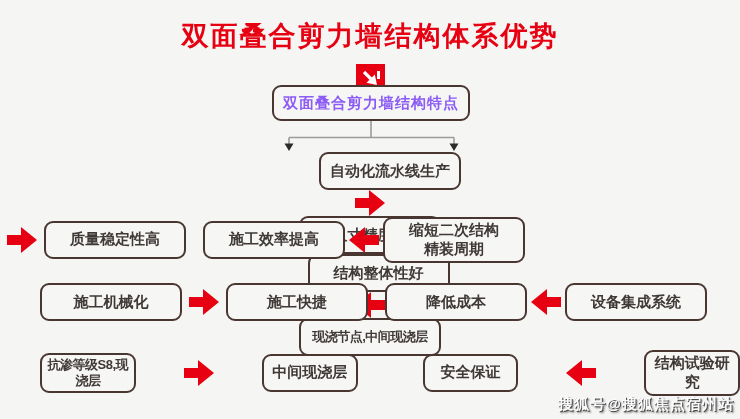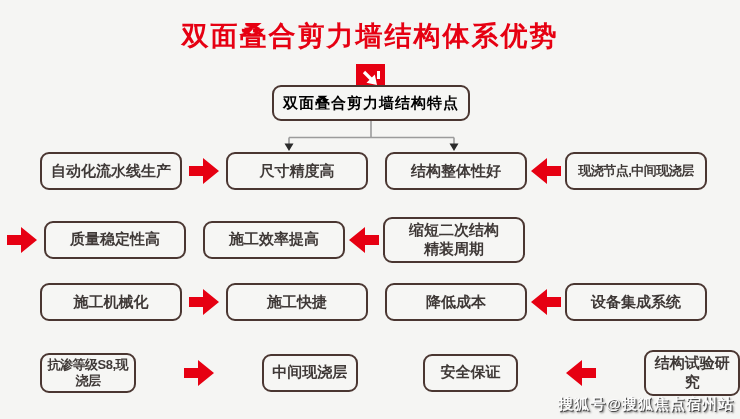--- a/index.html
+++ b/index.html
@@ -13,28 +13,28 @@
     display:flex;align-items:center;justify-content:center;gap:10px;flex-direction:column;
   }
   .title-text{
     color:#e60012;font-size:27px;font-weight:bold;letter-spacing:2px;
   }
   .title-icon{width:29px;height:29px;display:inline-block;}
   .root-box{
     position:absolute;left:272px;top:85px;width:198px;height:36px;
     border:2px solid #4a3631;border-radius:9px;box-sizing:border-box;
     display:flex;align-items:center;justify-content:center;
-    background:#f6f6f4;color:#000000;font-size:15px;font-weight:600;letter-spacing:1px;
+    background:#f6f6f4;color:#8b5cf6;font-size:15px;font-weight:600;letter-spacing:1px;
   }
   svg.connector{position:absolute;left:0;top:0;pointer-events:none;}
   .row{
     position:absolute;left:0;width:740px;
     display:flex;align-items:center;
   }
-  .row-1{top:152px;} .row-2{top:217px;} .row-3{top:283px;} .row-4{top:350px;gap:48px;}
+  .row-1{top:152px;flex-direction:column;} .row-2{top:217px;} .row-3{top:283px;} .row-4{top:350px;gap:48px;}
   .node{
     border:2px solid #4a3631;border-radius:9px;box-sizing:border-box;
     min-height:38px;display:flex;align-items:center;justify-content:center;
     background:#f6f6f4;color:#3f3937;font-size:15px;font-weight:600;
     text-align:center;white-space:pre-line;line-height:1.25;padding:2px 4px;
   }
   .c1{margin-left:40px;width:142px;}
   .c2{width:142px;}
   .c3{width:142px;margin-left:17px;}
   .c4{width:142px;}

